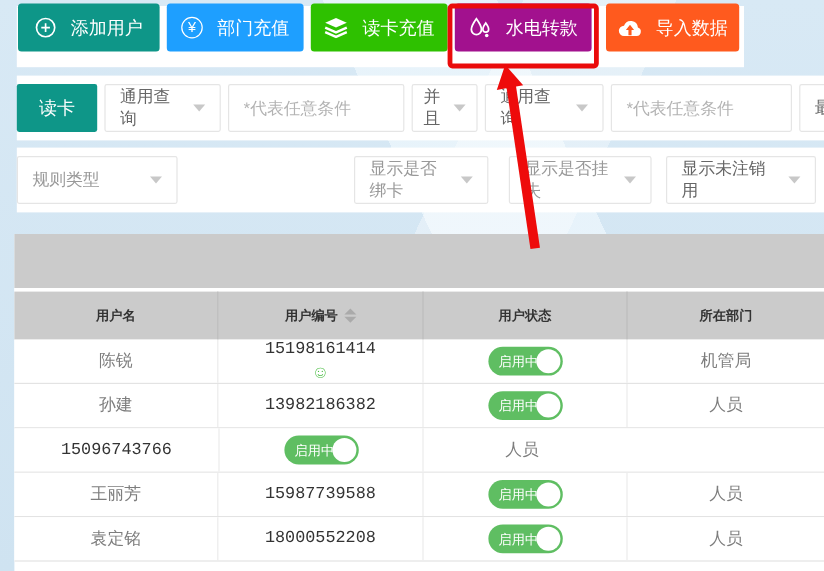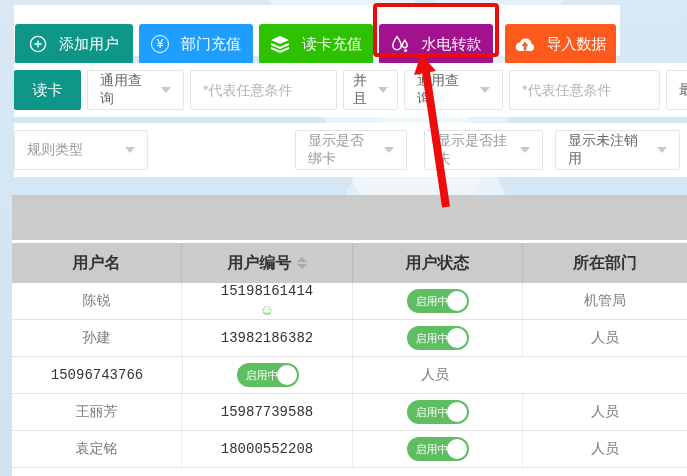--- a/index.html
+++ b/index.html
@@ -11,21 +11,21 @@
       linear-gradient(115deg, rgba(255,255,255,0) 48%, rgba(255,255,255,.35) 48%, rgba(255,255,255,.35) 62%, rgba(255,255,255,0) 62%),
       linear-gradient(245deg, rgba(255,255,255,0) 30%, rgba(236,246,252,.8) 30%, rgba(236,246,252,.8) 46%, rgba(255,255,255,0) 46%),
       linear-gradient(180deg,#d8e9f5 0%, #cfe3f1 100%);
   }
   .strip { position:absolute; background:#fff; }
   .strip.r1 { left:14px; top:5px;  width:606px; height:51px; }
   .strip.r2 { left:14px; top:63px; width:673px; height:54px; }
   .strip.r3 { left:14px; top:123px;width:673px; height:54px; }
 
   .btn {
-    position:absolute; top:24px; height:40px; border-radius:3px; color:#fff;
+    position:absolute; top:3px; height:40px; border-radius:3px; color:#fff;
     display:flex; align-items:center; justify-content:center; gap:12px;
     font-size:15px; cursor:pointer; white-space:nowrap;
   }
   .btn .ic { display:inline-flex; align-items:center; justify-content:center; }
   .yen-circle {
     width:18px; height:18px; border:1.4px solid #fff; border-radius:50%;
     font-size:12px; line-height:15px; text-align:center; display:inline-block;
   }
   .hl-box {
     position:absolute; left:373px; top:3px; width:126px; height:54px;
@@ -51,21 +51,21 @@
     border:none; background:transparent;
   }
   input.cond::placeholder { color:#b3b3b3; opacity:1; }
 
   .table-wrap { position:absolute; left:12px; top:195px; width:675px; height:281px; background:#fff; }
   .gray-band { height:45px; background:#cbcbcb; }
   .band-gap { height:3px; background:#fff; }
   .thead { display:flex; height:40px; background:#cbcbcb; }
   .th {
     display:flex; align-items:center; justify-content:center; gap:5px;
-    font-size:16px; font-weight:bold; color:#333; border-right:1px solid #bdbdbd;
+    font-size:11px; font-weight:bold; color:#333; border-right:1px solid #bdbdbd;
   }
   .th:last-child { border-right:none; }
   .c0{width:170px;} .c1{width:171px;justify-content:center;} .c2{width:170px;} .c3{width:164px;}
   .sort { display:inline-flex; flex-direction:column; gap:2px; cursor:pointer; }
   .sort i { width:0; height:0; border-left:5px solid transparent; border-right:5px solid transparent; display:block; }
   .sort .up { border-bottom:5px solid #aaa; }
   .sort .dn { border-top:5px solid #aaa; }
 
   .trow { display:flex; height:37px; border-bottom:1px solid #e3e3e3; background:#fff;font-family:Liberation Mono, monospace; }
   .td {

